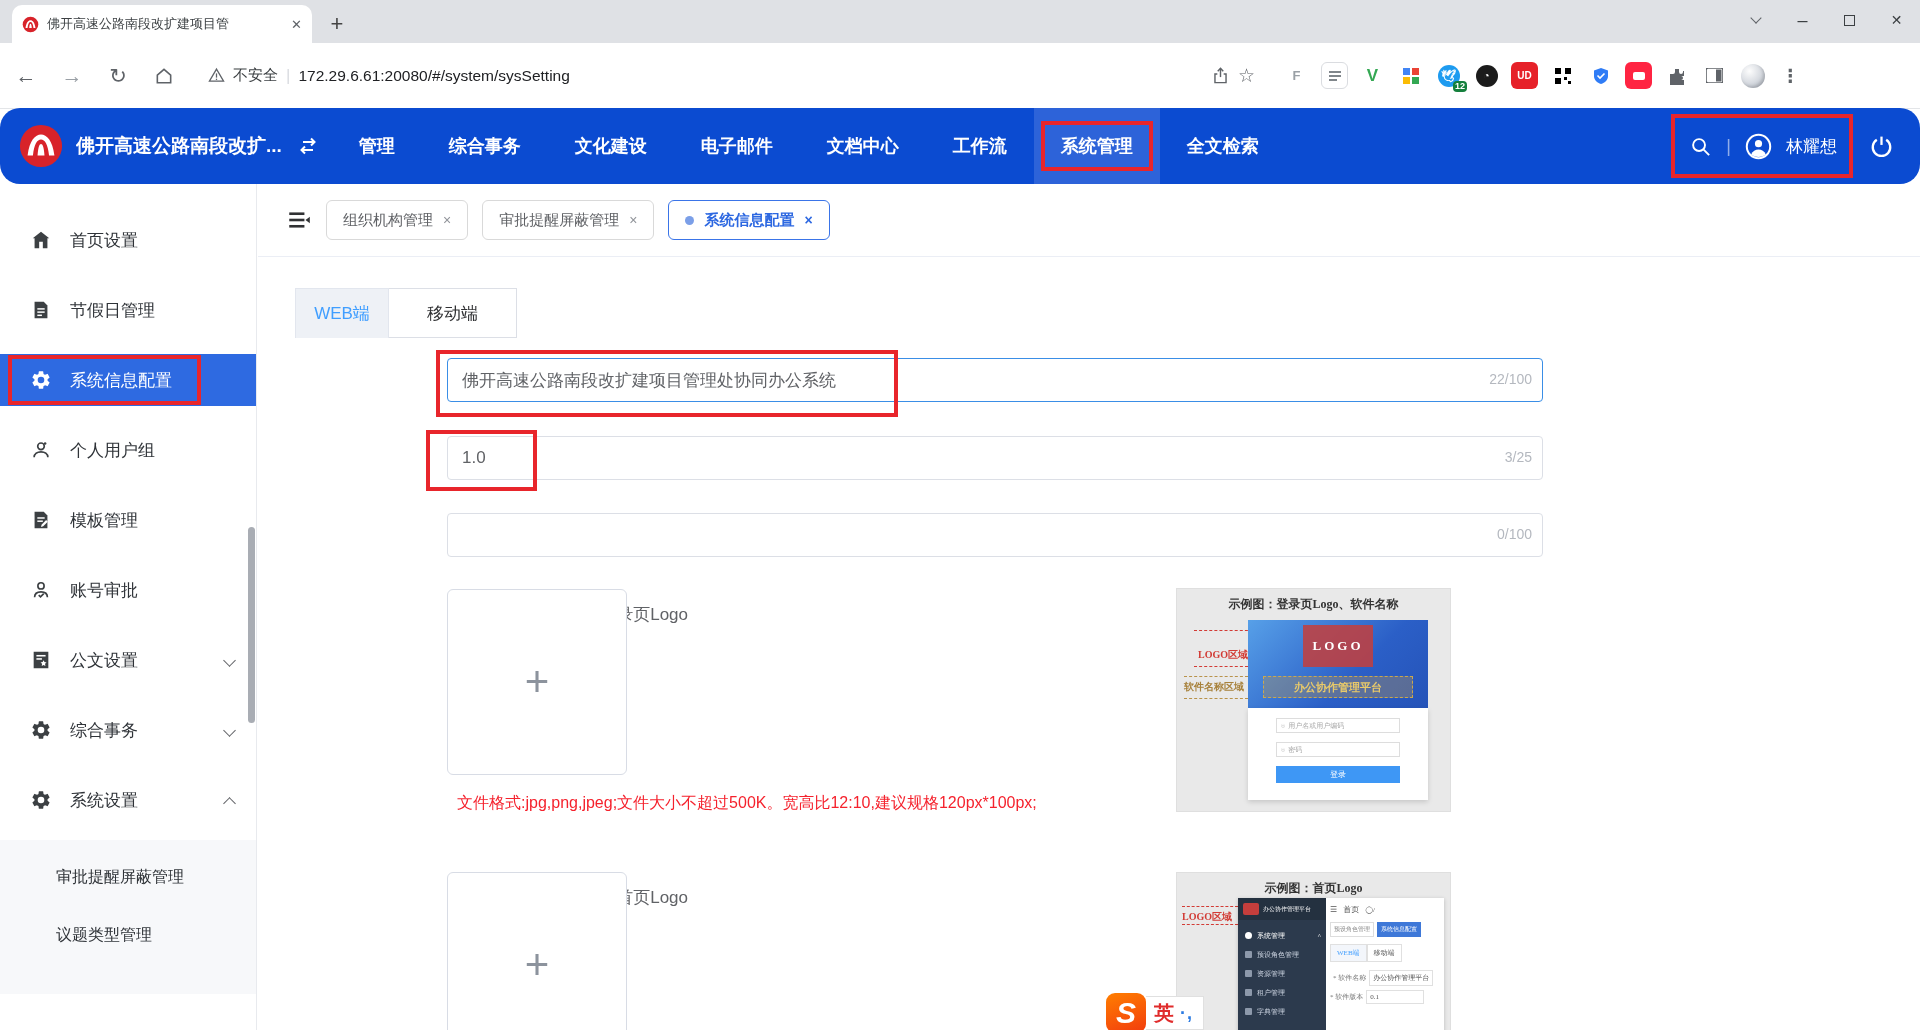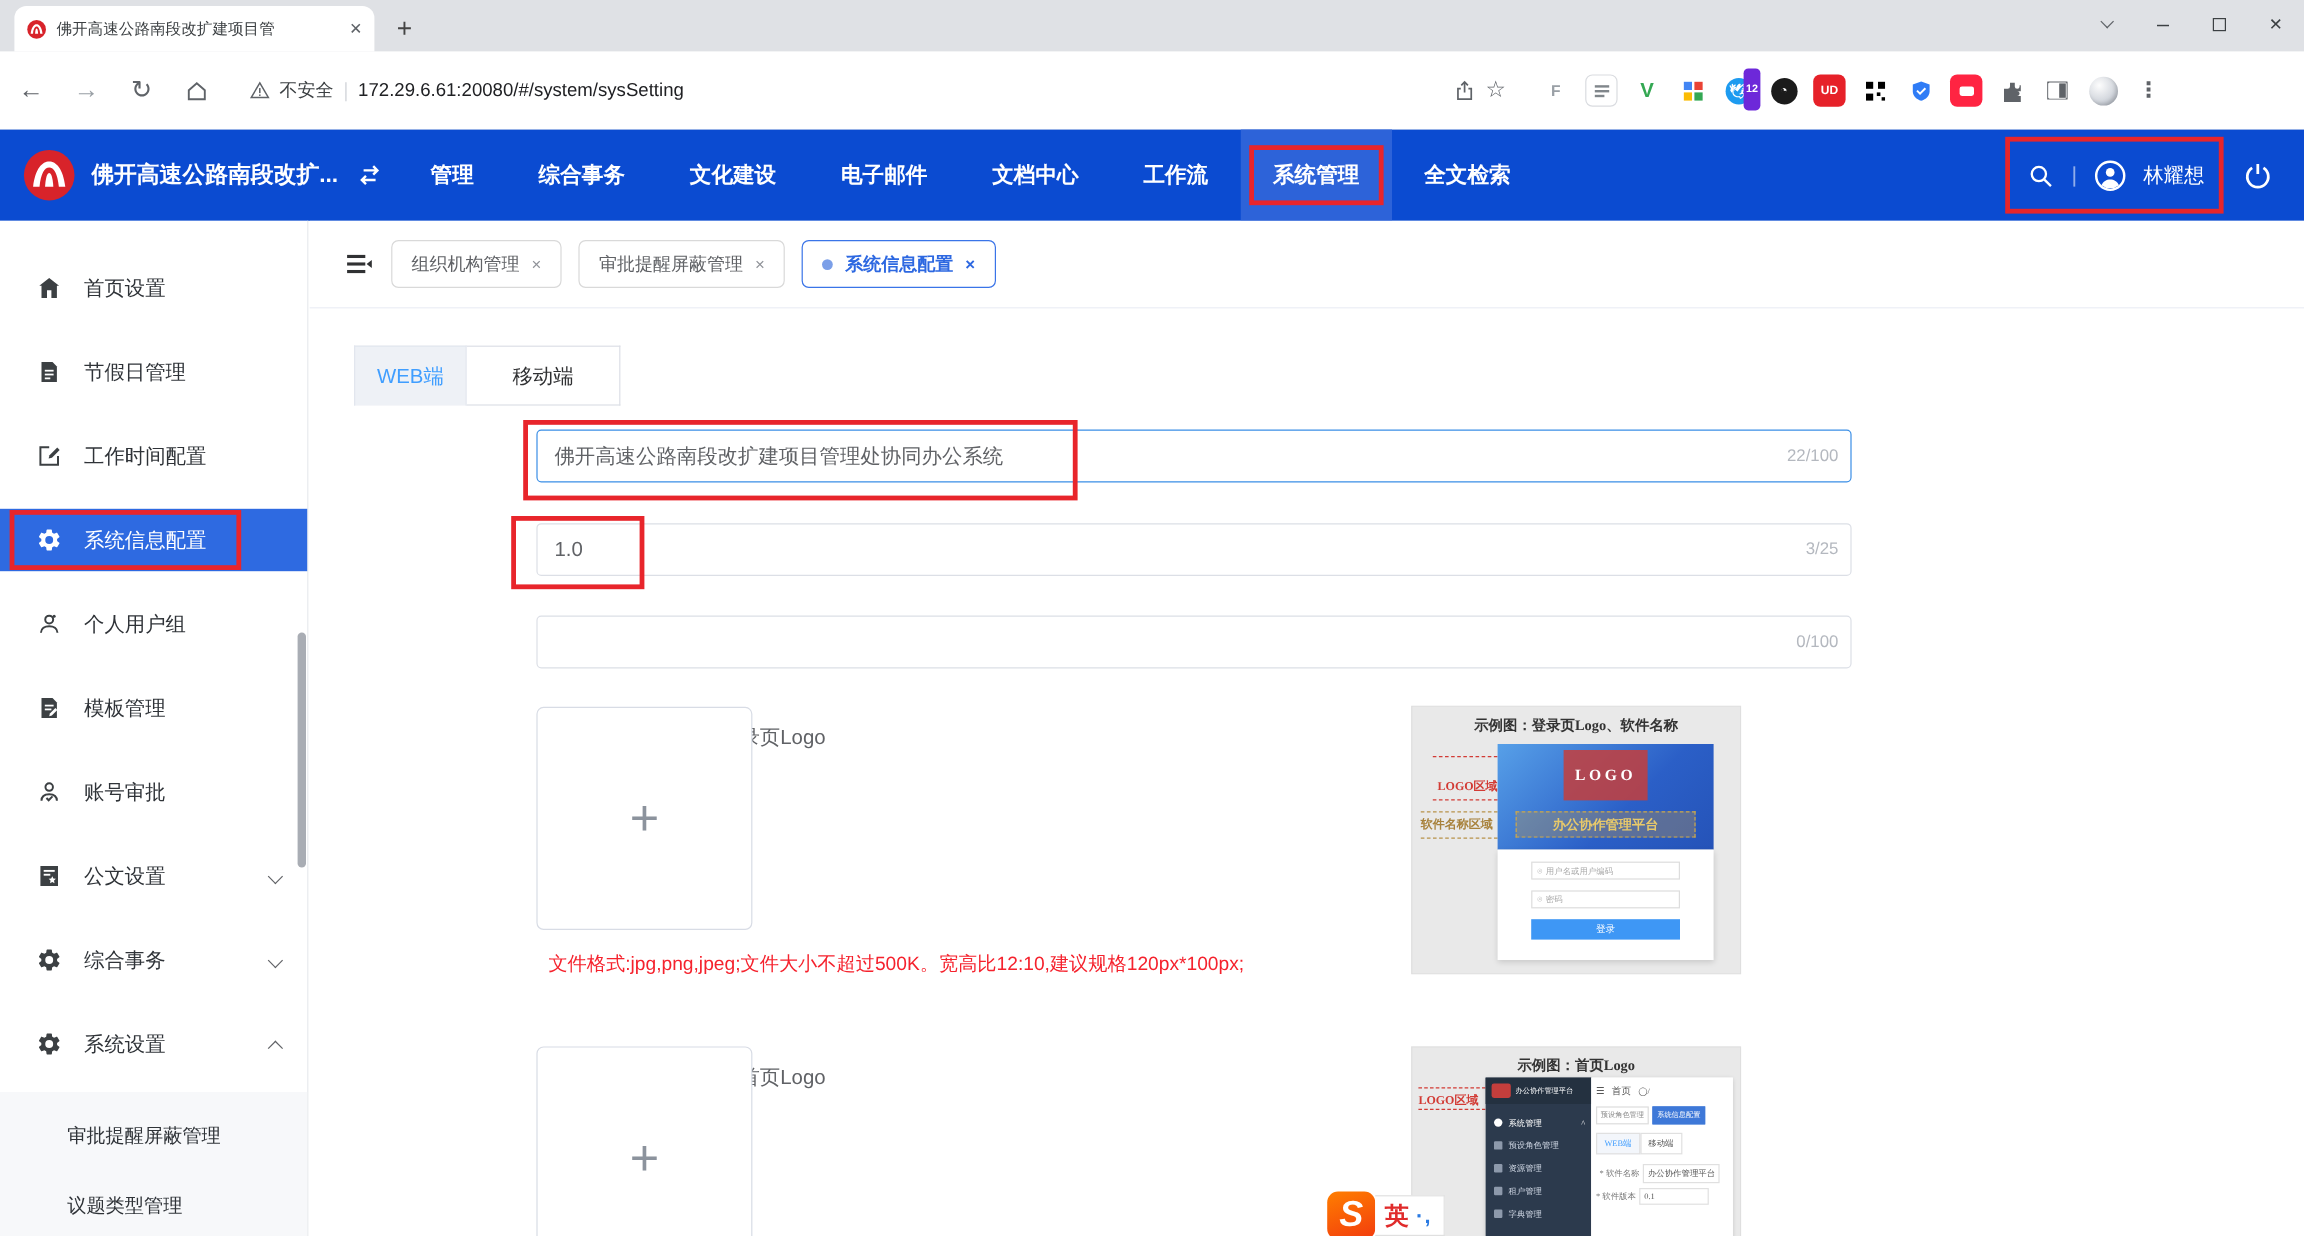--- a/index.html
+++ b/index.html
@@ -19,24 +19,24 @@
   .toolbar { position:absolute; left:0; top:43px; width:1920px; height:65px; background:#fff; display:flex; align-items:center; box-shadow:0 1px 0 #e3e5e8; }
   .navbtn { width:40px; height:40px; display:flex; align-items:center; justify-content:center; font-size:21px; color:#5f6368; margin-left:6px; }
   .navbtn.dim { color:#9aa0a6; }
   .omnibox { height:38px; margin-left:10px; width:1075px; border-radius:19px; background:#fff; display:flex; align-items:center; padding:0 14px; gap:8px; }
   .omni-sec { font-size:15px; color:#3c4043; }
   .omni-div { color:#dadce0; font-size:17px; }
   .omni-url { font-size:15.5px; color:#202124; flex:1; }
   .omni-ico { color:#5f6368; }
   .extrow { display:flex; align-items:center; gap:11px; margin-left:14px; }
   .ext { position:relative; width:27px; height:27px; display:flex; align-items:center; justify-content:center; font-size:13px; font-weight:bold; border-radius:6px; }
-  .badge { position:absolute; right:-5px; bottom:-3px; background:#6d28d9; color:#fff; font-size:9px; font-weight:bold; border-radius:4px; padding:12px 2px; line-height:11px;text-align:center; }
+  .badge { position:absolute; right:-5px; bottom:-3px; background:#15803d; color:#fff; font-size:9px; font-weight:bold; border-radius:4px; padding:0 2px; line-height:11px;text-align:center; }
 
   
-  .appnav { position:absolute; left:0; top:108px; width:1920px; height:76px; background:#0b4bd1; display:flex; align-items:center; color:#fff; }
+  .appnav { position:absolute; left:0; top:108px; width:1920px; height:76px; background:#0b4bd1; display:flex; align-items:center; color:#fff;border-radius:20px; }
   .applogo { width:46px; height:46px; margin-left:18px; flex:none; }
   .apptitle { font-size:19px; font-weight:bold; margin-left:12px; white-space:nowrap; max-width:225px; overflow:hidden; }
   .swap { margin-left:14px; flex:none; }
   .navitems { display:flex; height:100%; margin-left:12px; }
   .nav-item { position:relative; height:100%; display:flex; align-items:center; padding:0 27px; font-size:18px; font-weight:bold; cursor:pointer; white-space:nowrap; }
   .nav-item.active { background:#2d63d9; }
   .nav-right { margin-left:auto; display:flex; align-items:center; height:100%; }
   .user-cluster { position:relative; display:flex; align-items:center; gap:14px; height:100%; padding:0 10px; }
   .username { font-size:17px; }
   .power { margin:0 26px 0 22px; }
@@ -373,26 +373,20 @@
     <svg class="icn">
         <use href="#i-home"></use>
       </svg>
     <span>首页设置</span>
   </div>
   <div class="side-item">
     <svg class="icn">
         <use href="#i-doc"></use>
       </svg>
     <span>节假日管理</span>
-  </div>
-  <div class="side-item">
-    <svg class="icn">
-        <use href="#i-edit"></use>
-      </svg>
-    <span>工作时间配置</span>
   </div>
   <div class="side-item active">
     <svg class="icn">
         <use href="#i-gear"></use>
       </svg>
     <span>系统信息配置</span>
     <div class="redbox" style="left:8px;right:55px;top:1px;bottom:1px;"></div>
   </div>
   <div class="side-item">
     <svg class="icn">

